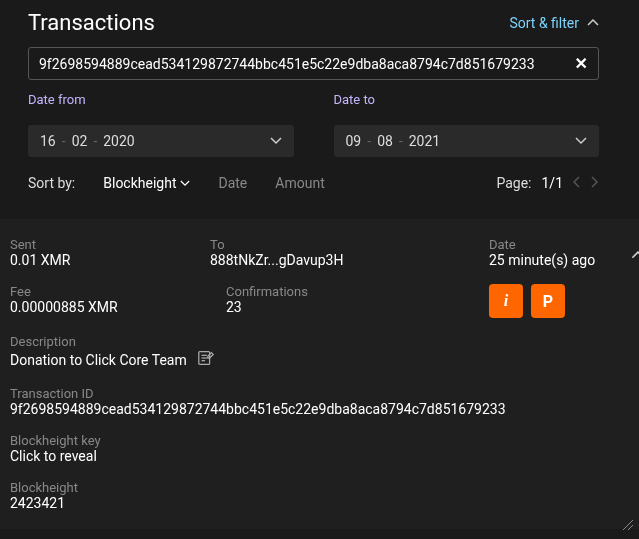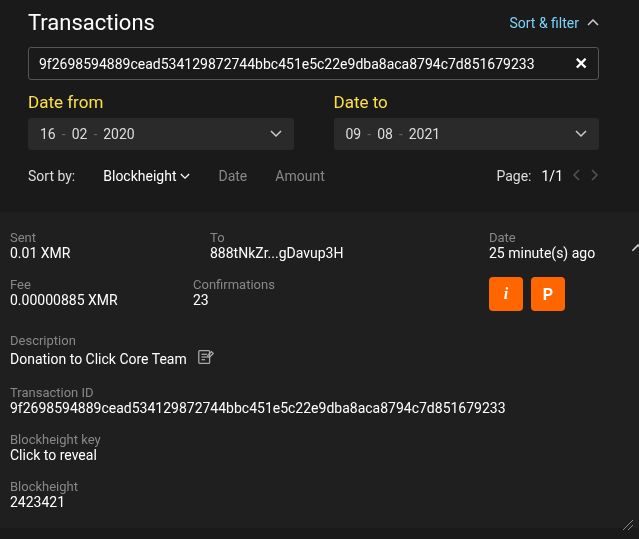--- a/index.html
+++ b/index.html
@@ -23,21 +23,21 @@
     padding: 6px 10px; margin-bottom: 12px;
   }
   .search-input {
     flex: 1; background: transparent; border: none; outline: none;
     color: #fff; font-size: 14px; font-family: inherit;
     overflow: hidden; text-overflow: clip;
   }
   .clear-icon { color: #fff; font-size: 16px; cursor: pointer; margin-left: 8px; font-weight: bold; }
   .date-row { display: flex; gap: 40px; margin-bottom: 18px; }
   .date-col { flex: 1; }
-  .date-label { color: #fde047; font-size: 17px; margin-bottom: 6px; }
+  .date-label { color: #c4b5fd; font-size: 13px; margin-bottom: 18px; }
   .date-select {
     background: #2a2a2a; border-radius: 3px; padding: 8px 12px;
     display: flex; align-items: center; justify-content: space-between;
     cursor: pointer;
   }
   .date-parts { display: flex; gap: 6px; color: #ddd; }
   .date-sep { color: #666; }
   .sort-row { display: flex; align-items: center; gap: 28px; margin-bottom: 8px; }
   .sort-label { color: #ddd; }
   .sort-opt { color: #888; cursor: pointer; display: flex; align-items: center; gap: 4px; }
@@ -45,21 +45,21 @@
   .page-area { margin-left: auto; display: flex; align-items: center; gap: 10px; }
   .page-text { color: #ddd; }
   .page-num { color: #fff; }
   .page-arrow { color: #555; cursor: pointer; }
   .tx-panel {
     background: #1f1f1f; margin: 0 -28px; padding: 18px 28px 18px 38px;
     position: relative;
   }
   .tx-collapse { position: absolute; right: 22px; top: 28px; cursor: pointer; }
   .tx-grid { display: grid; grid-template-columns: 180px 1fr 150px; gap: 8px 20px; margin-bottom: 16px; }
-  .tx-grid2 { display: grid; grid-template-columns: 180px 1fr 150px; gap: 8px 3px; margin-bottom: 22px; align-items: start; }
+  .tx-grid2 { display: grid; grid-template-columns: 180px 1fr 150px; gap: 8px 36px; margin-bottom: 16px; align-items: start; }
   .field-label { color: #888; font-size: 13px; }
   .field-value { color: #fff; font-size: 14px; }
   .action-btns { display: flex; gap: 8px; }
   .action-btn {
     width: 34px; height: 34px; background: #ff6600; border-radius: 4px;
     display: flex; align-items: center; justify-content: center;
     color: #fff; font-weight: bold; cursor: pointer; font-size: 16px;
   }
   .full-row { margin-bottom: 16px; }
   .desc-row { display: flex; align-items: center; gap: 10px; }

